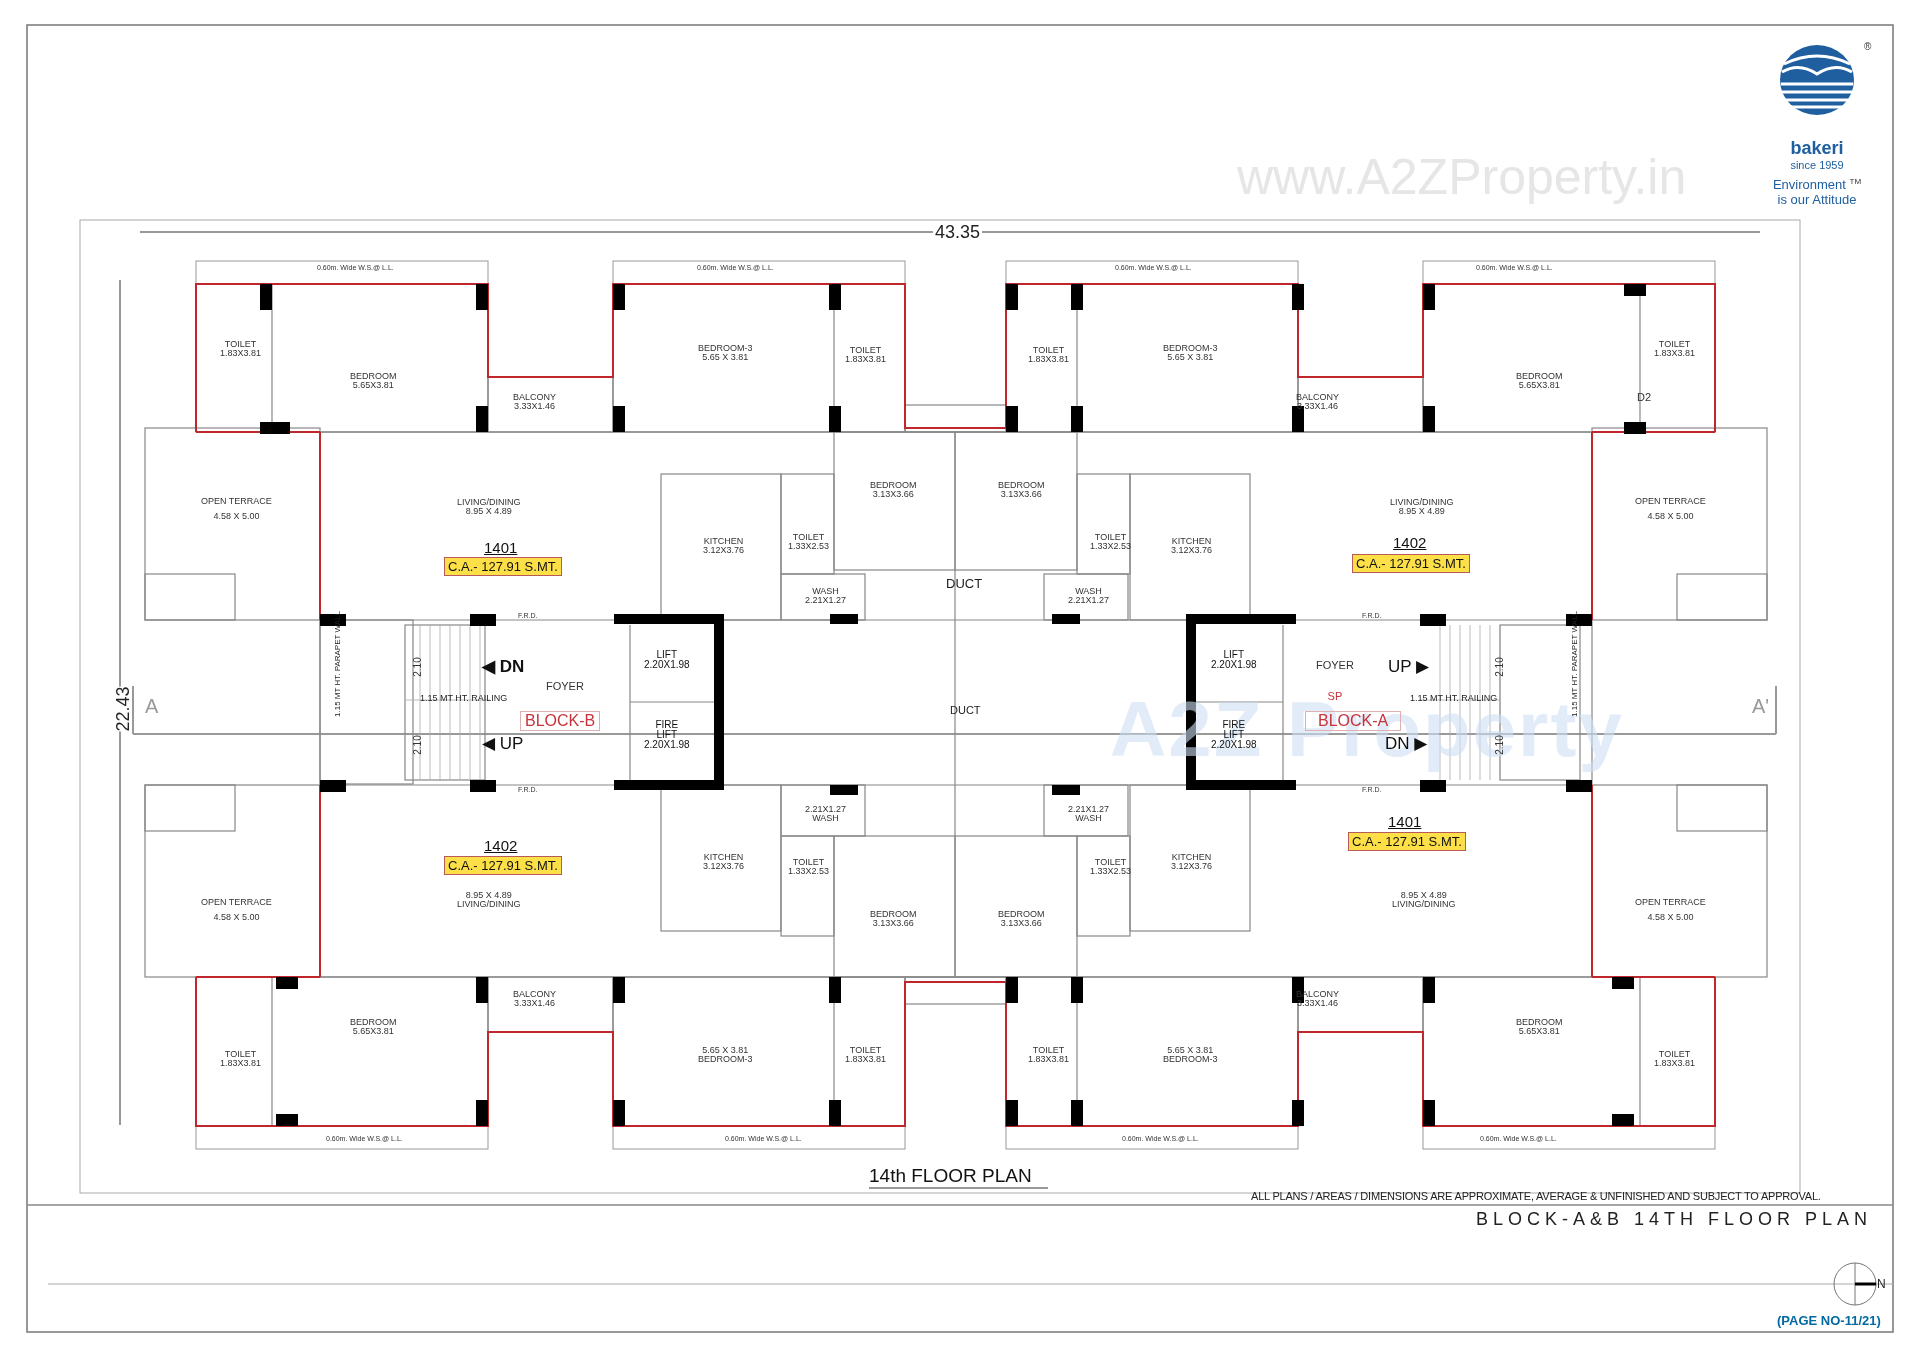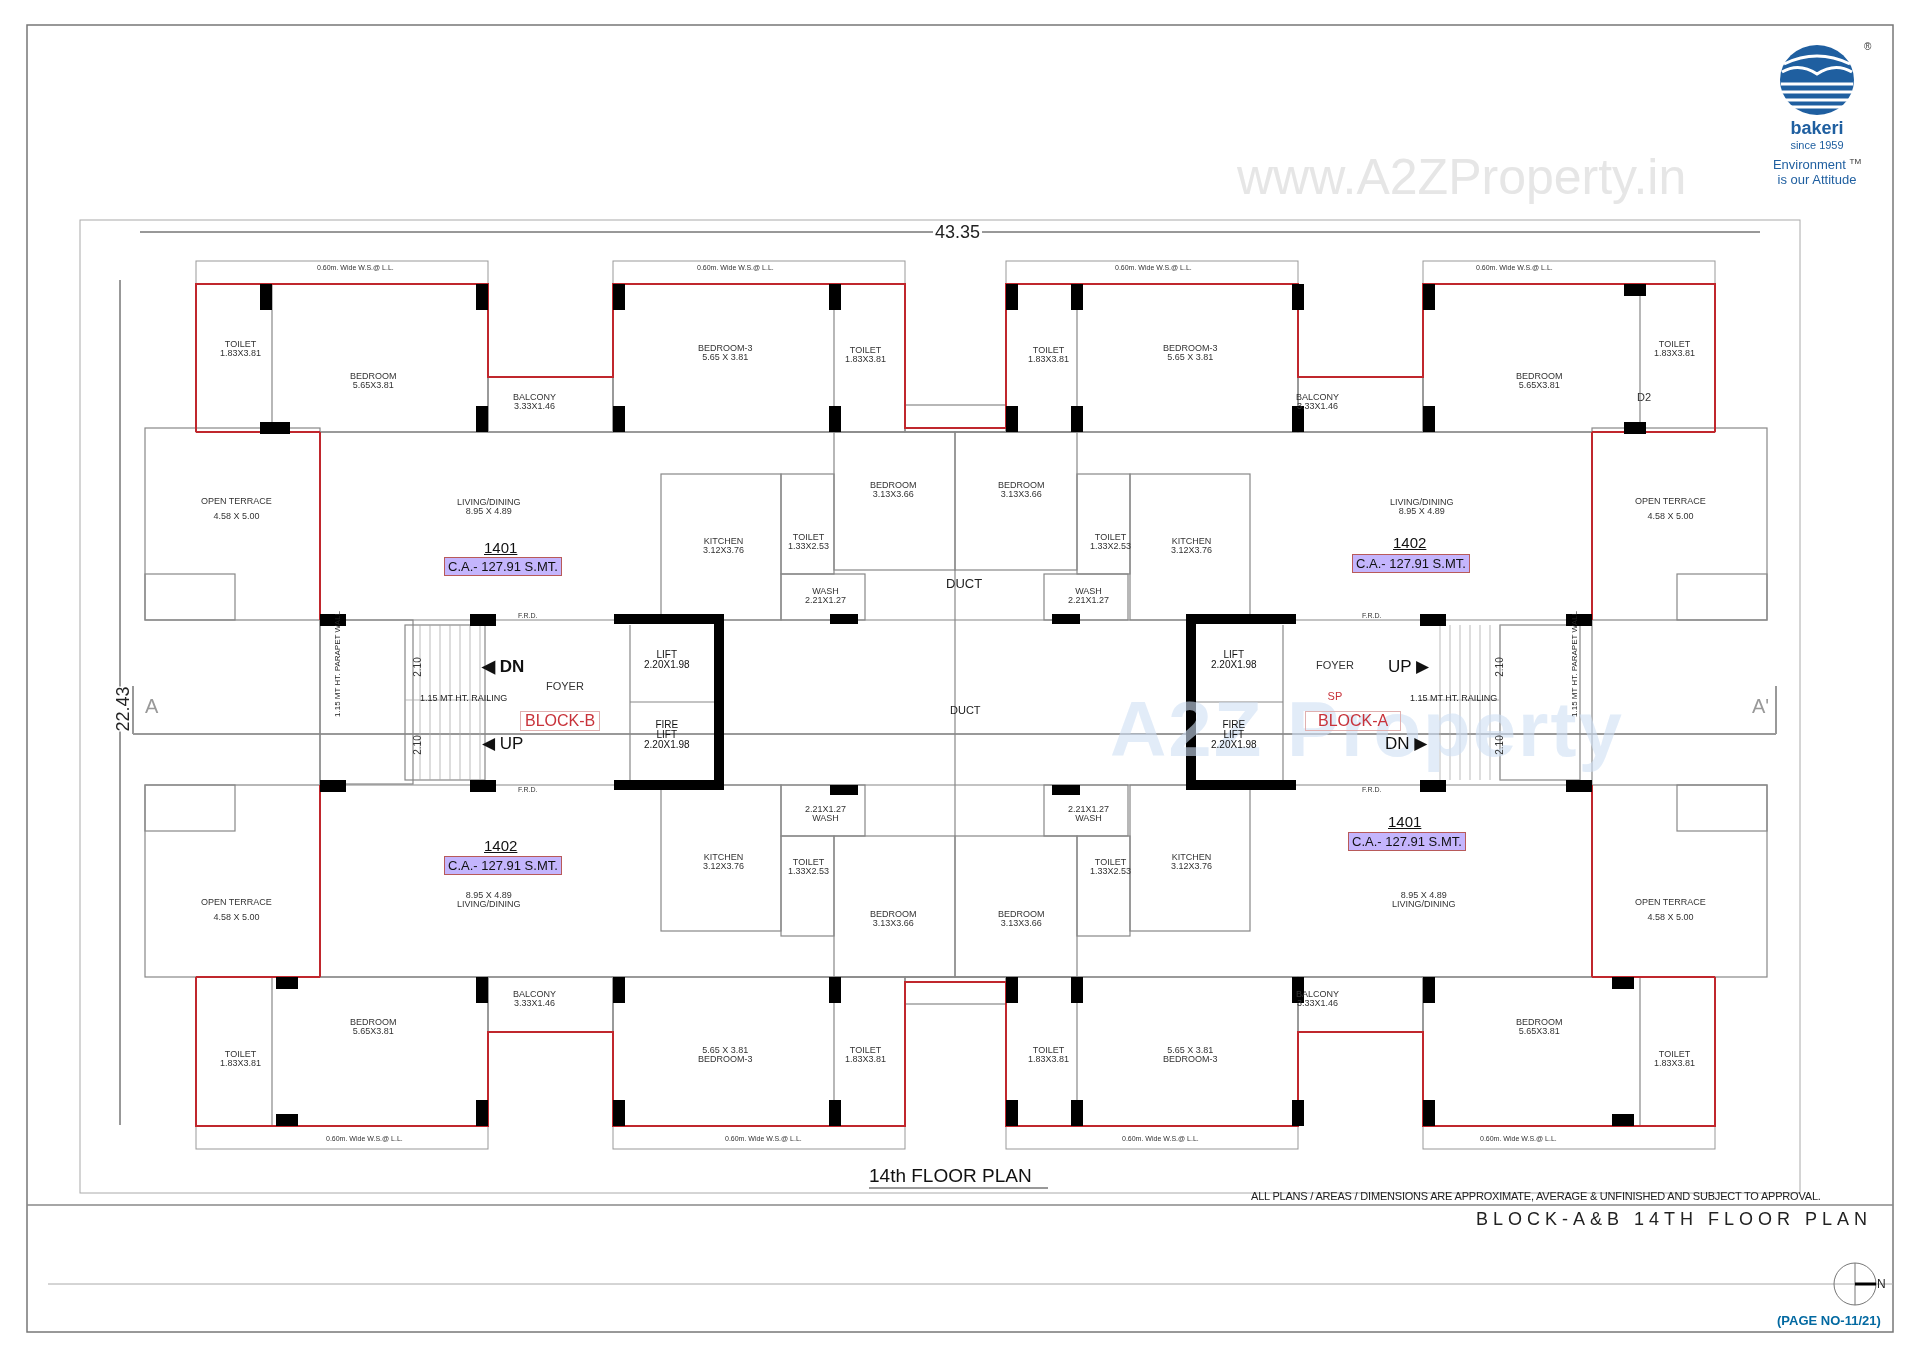--- a/index.html
+++ b/index.html
@@ -2,21 +2,21 @@
 <html><head>
 <meta charset="utf-8">
 <style>
   html,body{margin:0;padding:0;background:#fff;}
   body{width:1920px;height:1356px;position:relative;overflow:hidden;font-family:"Liberation Sans",sans-serif;color:#222;}
   .abs{position:absolute;}
   .t{position:absolute;white-space:nowrap;line-height:1;text-align:center;}
   .room{font-size:9px;color:#333;}
   .dim{font-size:7px;color:#333;}
   .unit{font-size:15px;color:#111;text-decoration:underline;}
-  .ca{font-size:13px;color:#111;border:1px solid #b85a5a;padding:2px 3px;background:#c4b5fd;}
+  .ca{font-size:13px;color:#111;border:1px solid #b85a5a;padding:2px 3px;background:#fde047;}
   .big{font-size:17px;color:#111;}
   .lift{font-size:10px;color:#111;}
   .ws{font-size:7px;color:#333;}
   svg{position:absolute;left:0;top:0;}
 </style>
 </head>
 <body>
 
 <svg width="1920" height="1356">
 
@@ -221,21 +221,21 @@
     <g stroke="#fff" stroke-width="3">
       <path d="M5 22 Q38 6 71 22" fill="none"></path>
       <path d="M3 30 Q20 20 38 32 Q56 20 73 30" fill="none"></path>
       <line x1="2" y1="42" x2="74" y2="42"></line>
       <line x1="3" y1="50" x2="73" y2="50"></line>
       <line x1="6" y1="58" x2="70" y2="58"></line>
       <line x1="12" y1="65" x2="64" y2="65"></line>
     </g>
   </svg>
   <span class="t" style="left:102px;top:0;font-size:10px;color:#333;">®</span>
-  <div style="font-size:18px;font-weight:bold;color:#1f5fa0;margin-top:0;">bakeri</div>
+  <div style="font-size:18px;font-weight:bold;color:#1f5fa0;margin-top:20px;">bakeri</div>
   <div style="font-size:11px;color:#1f5fa0;">since 1959</div>
   <div style="font-size:13px;color:#1f5fa0;margin-top:6px;"><span>Environment</span> <sup style="font-size:8px;color:#333;">TM</sup></div>
   <div style="font-size:13px;color:#1f5fa0;">is our Attitude</div>
 </div>
 
 <div class="t" style="left:1237px;top:152px;font-size:50px;color:#e6e6e6;">www.A2ZProperty.in</div>
 <div class="t" style="left:1110px;top:690px;font-size:78px;color:#cfe0f5;opacity:0.6;font-weight:bold;letter-spacing:2px;">A2Z Property</div>
 
 <div class="t" style="left:933px;top:223px;font-size:18px;background:#fff;padding:0 2px;">43.35</div>
 <div class="t" style="left:100px;top:700px;font-size:18px;transform:rotate(-90deg);transform-origin:center;background:#fff;">22.43</div>

